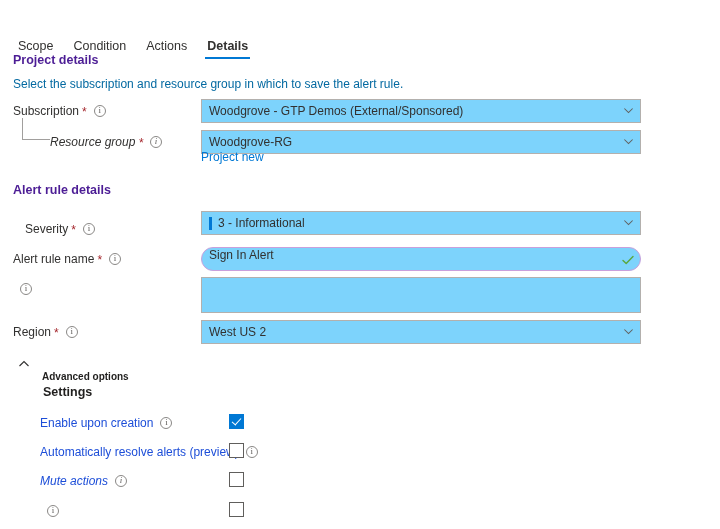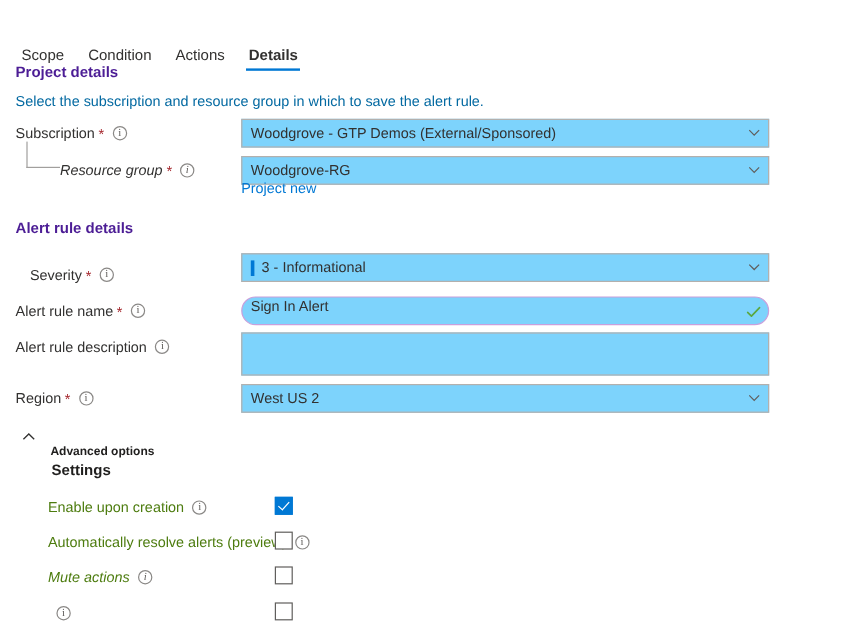--- a/index.html
+++ b/index.html
@@ -229,21 +229,21 @@
     font-size: 12.5px;
     font-weight: bold;
     color: #201f1e;
     white-space: nowrap;
   }
 
   .cb-label {
     position: absolute;
     left: 40px;
     font-size: 12px;
-    color: #4d7c0f;
+    color: #1d4ed8;
     white-space: nowrap;
     display: flex;
     align-items: center;
     height: 16px;
   }
   .checkbox {
     position: absolute;
     left: 229px;
     width: 15px;
     height: 15px;
@@ -337,21 +337,20 @@
 <div class="control textinput valid" style="top:247px;">
   <span>Sign In Alert</span>
   <span class="check-valid">
     <svg viewBox="0 0 12 12" width="12" height="12">
         <path d="M1 6.4 L4.2 9.4 L11 2.4" fill="none" stroke="#5ba73e" stroke-width="1.4" stroke-linecap="round" stroke-linejoin="round"></path>
       </svg>
   </span>
 </div>
 
 <div class="row-label" style="left:13px; top:281px;">
-  <span>Alert rule description</span>
   <span class="info-icon"></span>
 </div>
 <div class="control textarea" style="top:277px;">
   <span style="display:block;padding:4px 7px;"></span>
 </div>
 
 <div class="row-label" style="left:13px; top:324px;">
   <span>Region</span>
   <span class="req">*</span>
   <span class="info-icon"></span>

